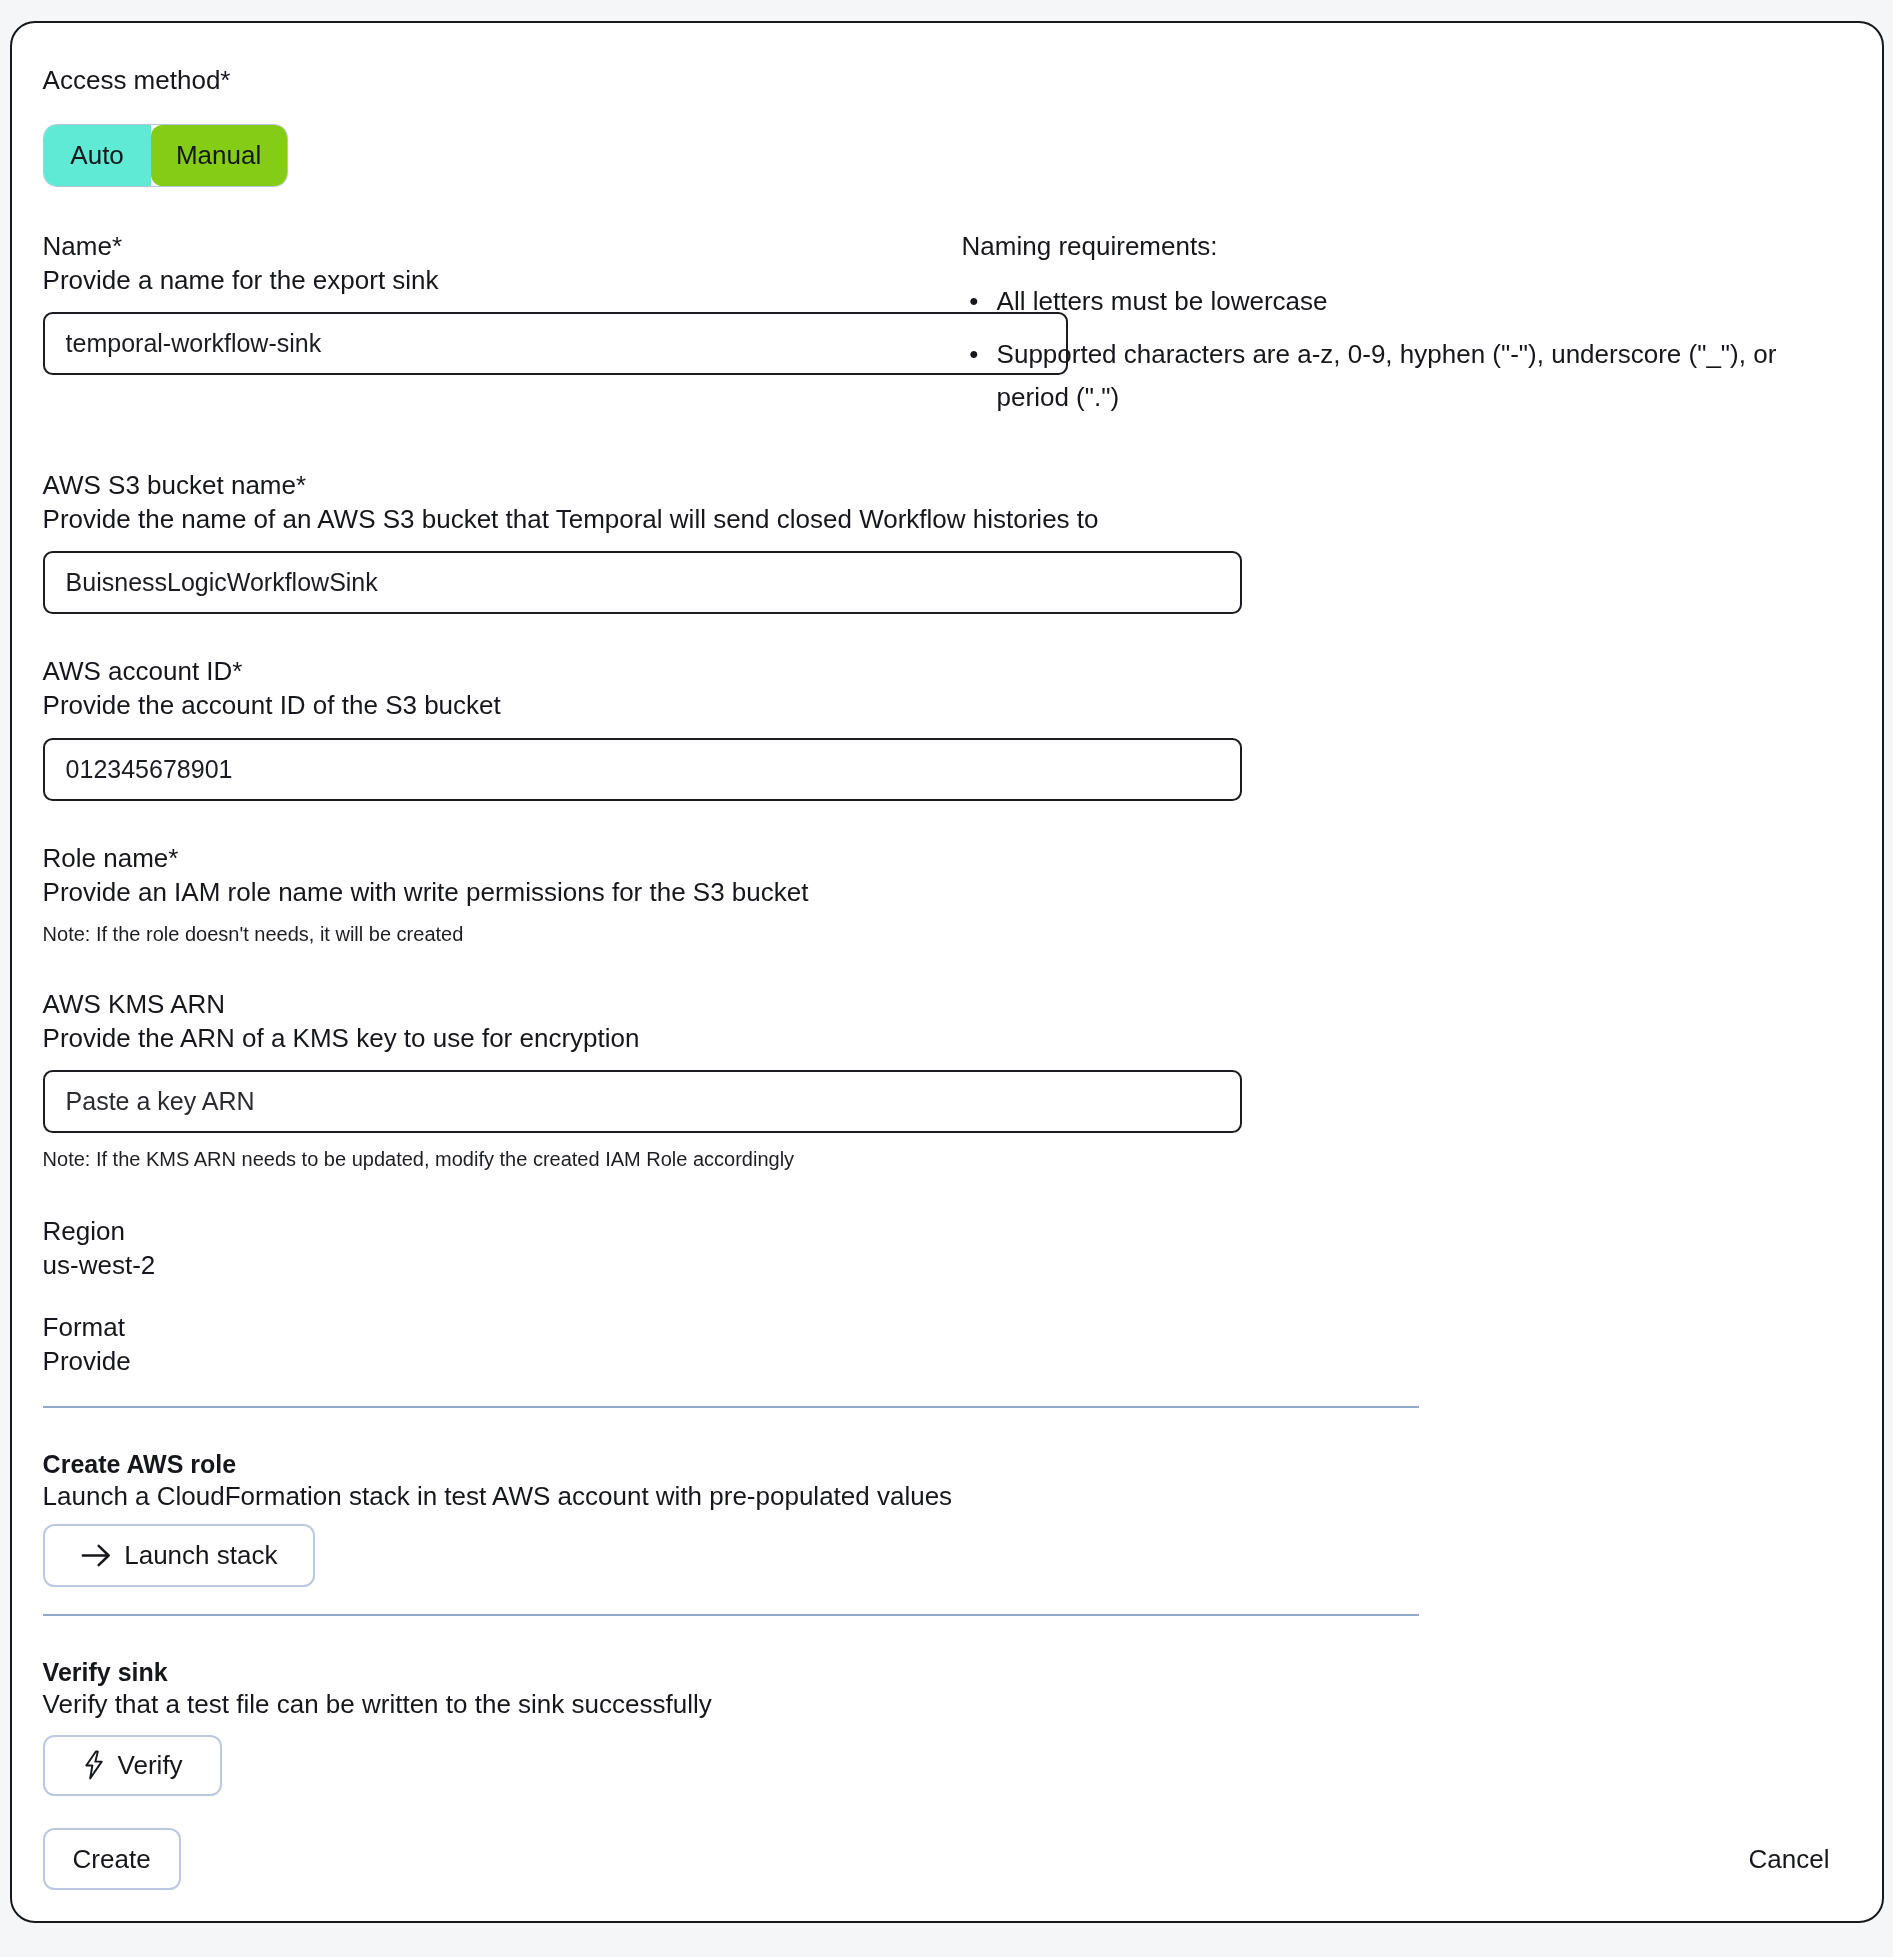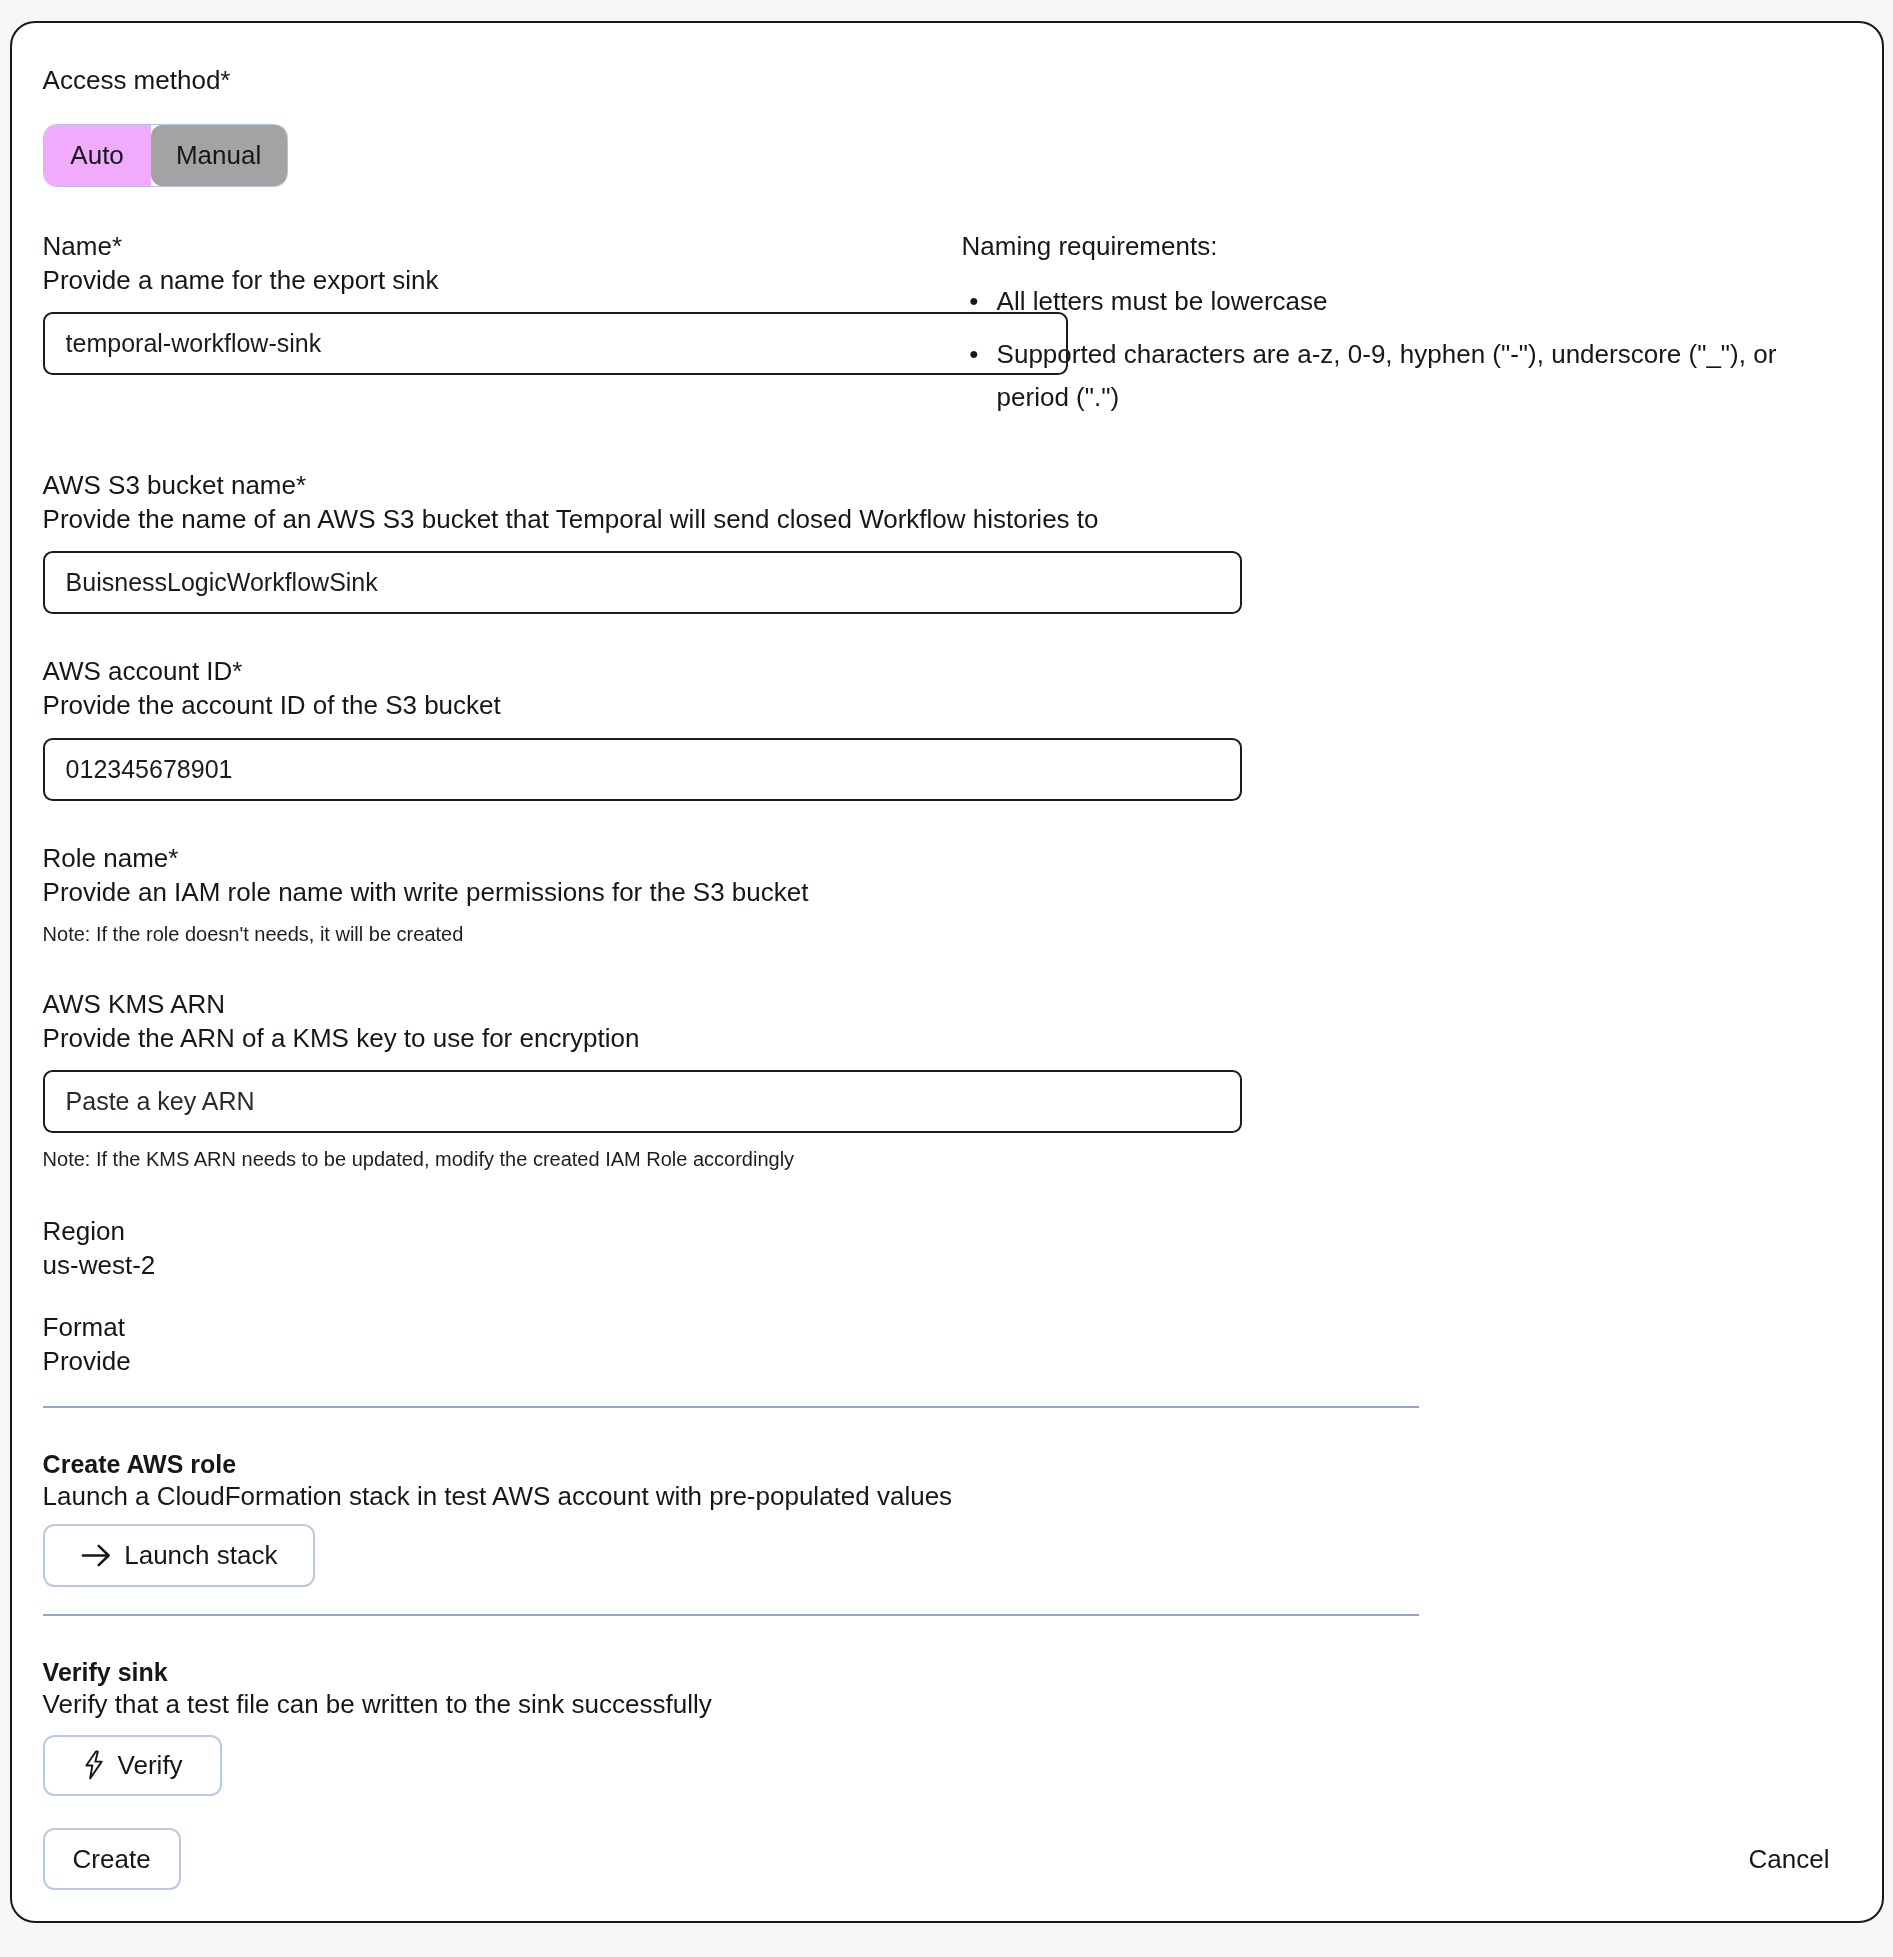--- a/index.html
+++ b/index.html
@@ -26,26 +26,26 @@
     display: inline-flex;
     border: 1.9px solid #b7c3de;
     border-radius: 13.4px;
     overflow: hidden;
     height: 63px;
   }
   .toggle .seg {
     font-size: 26px;
     display: flex; align-items: center; justify-content: center;
     cursor: pointer;
-    background: #a3a3a3;
+    background: #84cc16;
     border: none;
     color: #16171b;
     font-family: "Liberation Sans", sans-serif;
   }
-  .toggle .seg.selected { background: #f0abfc; }
+  .toggle .seg.selected { background: #5eead4; }
   .seg-auto { width: 107px; }
   .seg-manual { width: 136px; border-radius: 11.5px; }
 
   .row-split { display: flex; margin-top: 42px; }
   .col-left { width: 895px; flex: 0 0 895px; }
   .col-right { margin-left: 24px; flex: 1; }
 
   .field { margin-top: 40px; }
   .field.first { margin-top: 0; }
   .tinput {

